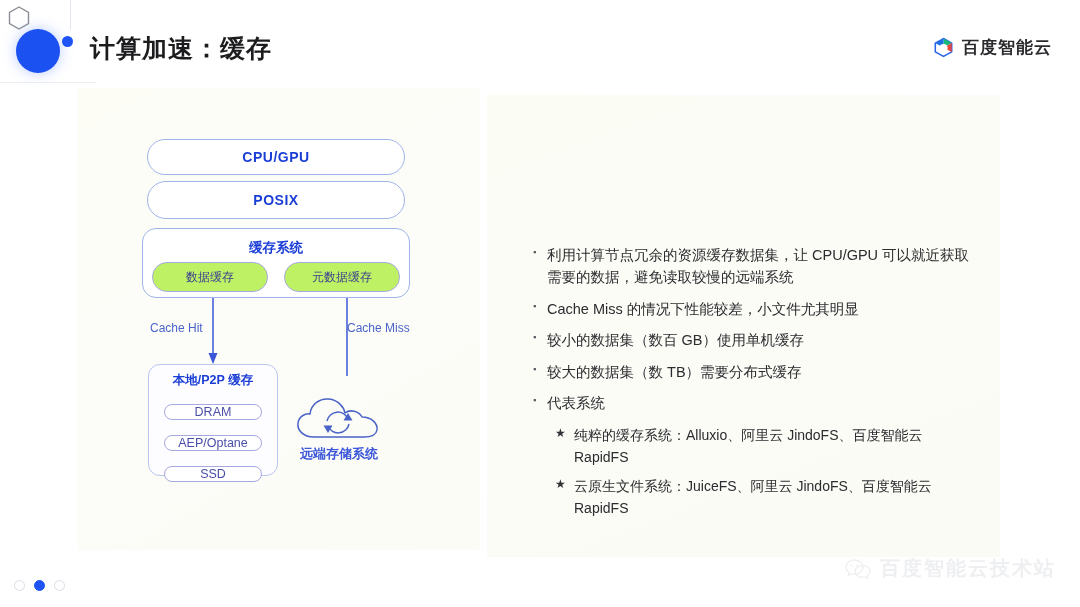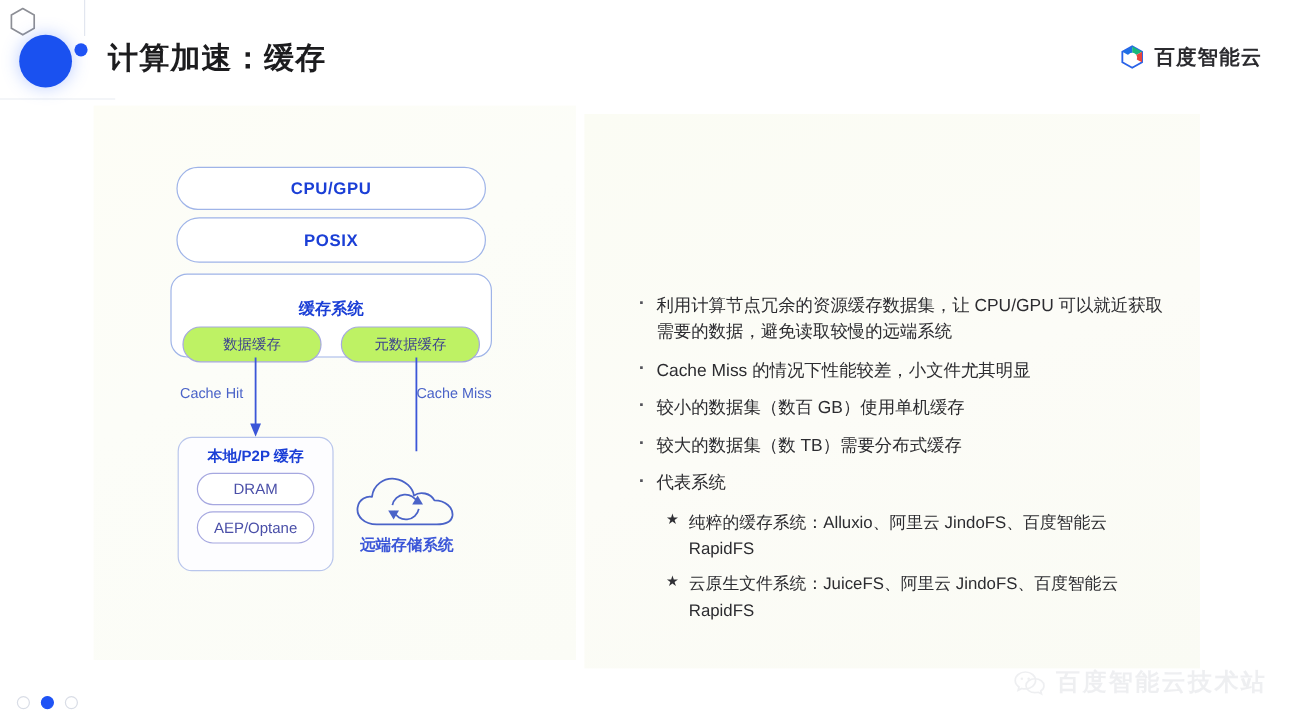--- a/index.html
+++ b/index.html
@@ -128,21 +128,21 @@
   }
 
   .box-cpu   { left: 147px; top: 139px; width: 258px; height: 36px; }
   .box-posix { left: 147px; top: 181px; width: 258px; height: 38px; }
 
   .box-cache {
     left: 142px; top: 228px; width: 268px; height: 70px;
     border-radius: 14px;
     flex-direction: column;
     justify-content: flex-start;
-    padding-top: 20px;
+    padding-top: 10px;
   }
   .cache-title { font-weight: bold; font-size: 13.5px; color: #1b3fd6; }
   .cache-subrow {
     display: flex;
     gap: 16px;
     margin-top: 5px;
   }
   .sub-pill {
     box-sizing: border-box;
     width: 116px;
@@ -164,21 +164,21 @@
     background: #fdfdff;
     flex-direction: column;
     justify-content: flex-start;
     padding-top: 7px;
   }
   .local-title { font-weight: bold; font-size: 12.5px; color: #1b3fd6; }
   .mem-pill {
     box-sizing: border-box;
     width: 98px;
     height: 27px;
-    margin-top: 5px;
+    margin-top: 15px;
     border: 1px solid #a6a8e0;
     border-radius: 14px;
     background: #ffffff;
     display: flex;
     align-items: center;
     justify-content: center;
     font-size: 12.5px;
     color: #4a4fa8;
   }
 
@@ -350,20 +350,23 @@
   <div class="arrow-label lbl-hit">Cache Hit</div>
   <div class="arrow-label lbl-miss">Cache Miss</div>
 
   <div class="dg-box box-local">
     <span class="local-title">本地/P2P 缓存</span>
     <div class="mem-pill">
       <span>DRAM</span>
     </div>
     <div class="mem-pill">
       <span>AEP/Optane</span>
+    </div>
+    <div class="mem-pill">
+      <span>SSD</span>
     </div>
   </div>
 
   <div class="cloud-wrap">
     <svg viewBox="0 0 92 50" width="92" height="50">
       <path d="M22,45 C11,45 5,38 6,31 C7,24 14,21 18,22 C19,12 28,6 37,7 C46,8 52,15 53,21
                C58,17 67,19 70,25 C79,25 86,31 85,38 C84,44 78,45 72,45 Z" fill="none" stroke="#4a63c8" stroke-width="1.5" stroke-linejoin="round"></path>
       <path d="M35,29 A11,11 0 0 1 56,27" fill="none" stroke="#4a63c8" stroke-width="1.5"></path>
       <path d="M57,32 A11,11 0 0 1 36,34" fill="none" stroke="#4a63c8" stroke-width="1.5"></path>
       <polygon points="56,21 60.5,28.5 51.5,28.5" fill="#4a63c8"></polygon>

